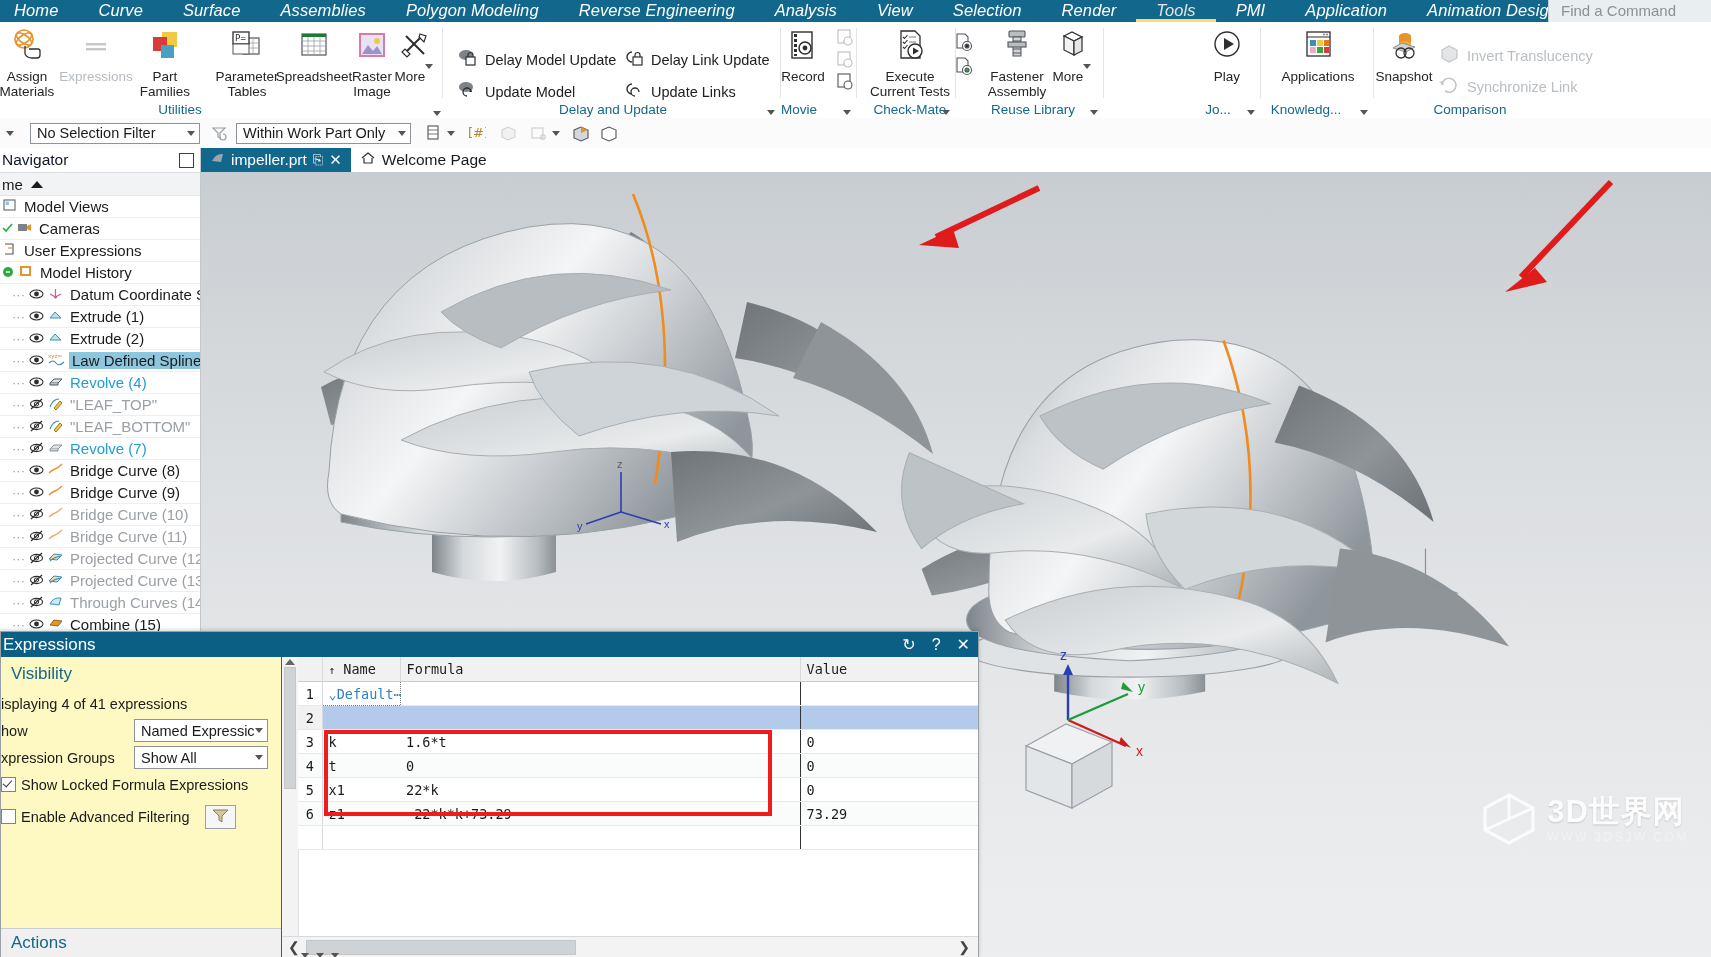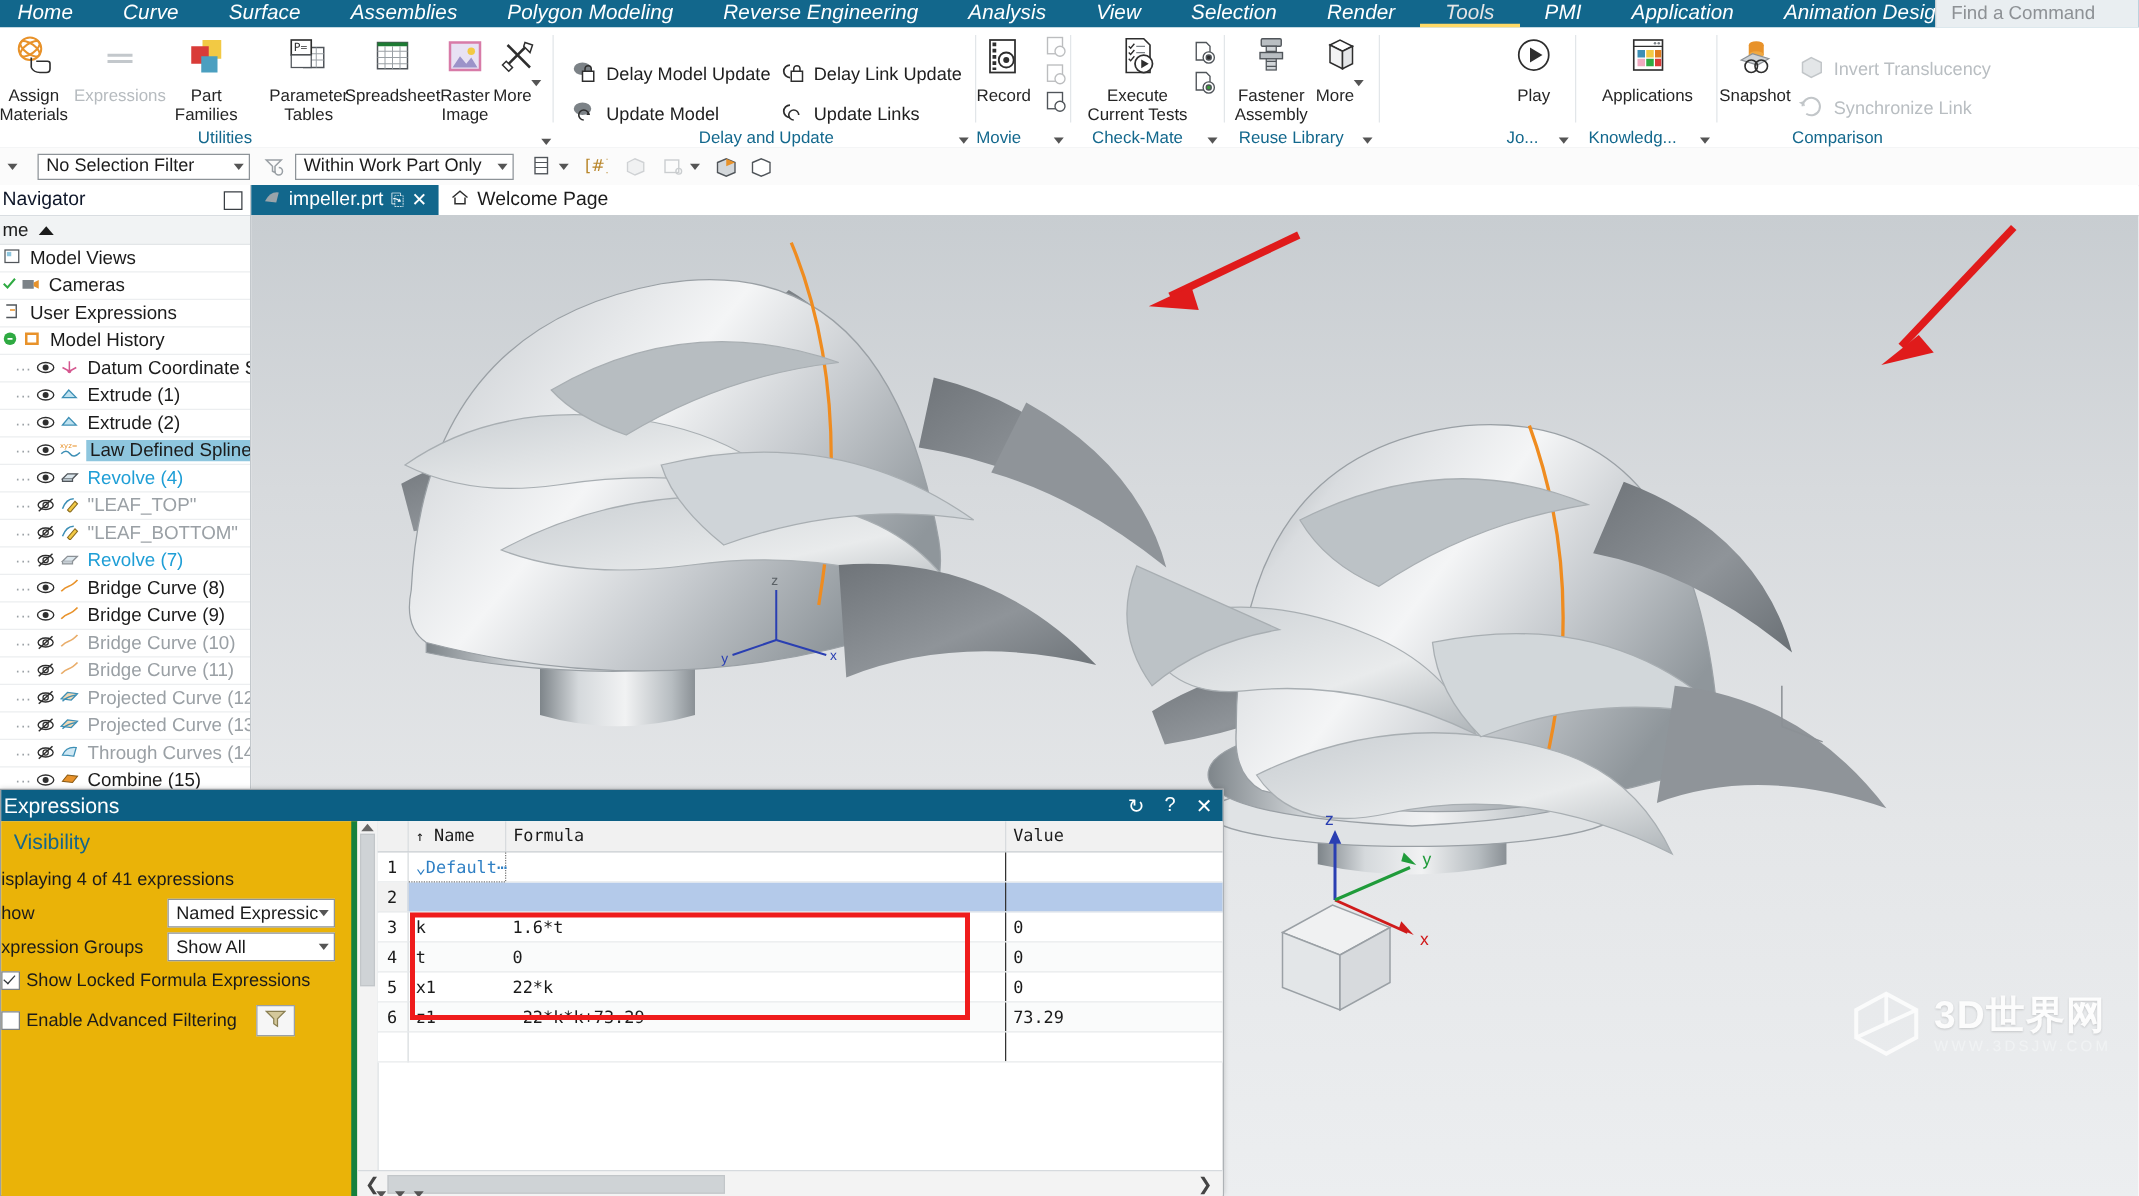--- a/index.html
+++ b/index.html
@@ -109,21 +109,21 @@
     position:absolute;left:0;top:631px;width:979px;height:326px;background:#f0f0f0;
     border:1px solid #9aa0a5;box-sizing:border-box;box-shadow:0 -1px 4px rgba(0,0,0,.18);
   }
   .expr-title{
     height:25px;background:#0c5f84;color:#ffffff;display:flex;align-items:center;
     justify-content:space-between;padding:0 8px 0 0;font-size:17px;
   }
   .expr-title .t{padding-left:2px;}
   .expr-title .btns{display:flex;align-items:center;gap:16px;font-size:16px;}
   .expr-body{display:flex;height:300px;}
-  .expr-left{width:280px;border-right:5px solid #15803d;background:#eab308;position:relative;}
+  .expr-left{width:280px;border-right:1px solid #15803d;background:#fef9c3;position:relative;}
   .sec-h{color:#14668c;font-size:17px;padding:7px 0 6px 10px;}
   .fld-row{display:flex;align-items:center;height:27px;font-size:14.5px;padding-left:0px;}
   .fld-lbl{width:133px;}
   .chk{width:13px;height:13px;border:1px solid #7d8387;background:#fff;display:inline-block;position:relative;margin-right:5px;vertical-align:middle;}
   .chk.on:after{content:"";position:absolute;left:3px;top:0px;width:4px;height:8px;border:solid #30363a;border-width:0 1.7px 1.7px 0;transform:rotate(42deg);}
   .expr-right{flex:1;position:relative;background:#ffffff;}
   table.etab{border-collapse:collapse;width:100%;font-family:"DejaVu Sans Mono", monospace;font-size:13.5px;table-layout:fixed;}
   table.etab th{
     background:#f1f1f1;border-right:1px solid #d8dbde;border-bottom:1px solid #c9ced2;
     text-align:left;font-weight:normal;height:24px;padding:0 6px;color:#1b1b1b;
@@ -351,21 +351,21 @@
             <rect x="4" y="46" width="12" height="13"></rect>
               <circle cx="14" cy="57" r="4" fill="#fff"></circle>
           </g>
         </svg>
       </div>
       <div class="glabel" style="left:-18px;width:70px;">Movie</div>
       <div class="caret gcaret"></div>
       <div class="gsep"></div>
     </div>
 
-    <div class="rgroup" style="left:858px;width:122px;">
+    <div class="rgroup" style="left:858px;width:98px;">
       <div class="bigbtn" style="left:6px;width:92px;">
         <span class="ico">
           <svg width="40" height="40" viewBox="0 0 40 40">
             <path d="M11 5 h14 l5 5 v22 h-19 z" fill="#fff" stroke="#2e2e2e" stroke-width="1.3"></path>
             <g stroke="#2e2e2e" stroke-width="1.1" fill="none">
                 <path d="M13 11 l1.5 1.5 l3 -3.5"></path>
                 <path d="M13 16 l1.5 1.5 l3 -3.5"></path>
                 <path d="M13 21 l1.5 1.5 l3 -3.5"></path>
               </g>
             <g stroke="#7c8287" stroke-width="1">
@@ -997,20 +997,21 @@
         </div>
         <div class="fld-row" style="padding-left:0px;margin-top:5px;">
           <span class="chk"></span>
           <span>Enable Advanced Filtering</span>
           <span style="margin-left:16px;border:1px solid #9aa0a5;background:#f6f6f6;padding:2px 6px;">
             <svg width="17" height="15" viewBox="0 0 17 15">
                 <path d="M1 2 h15 l-6 6 v6 l-3 -2 v-4 z" fill="#d4c89b" stroke="#8a7f52" stroke-width="1"></path>
               </svg>
           </span>
         </div>
+        <div class="actions">Actions</div>
       </div>
 
       <div class="expr-right">
         <div style="position:absolute;left:0;top:0;width:16px;bottom:20px;background:#f3f3f3;border-right:1px solid #e0e3e6;">
           <div style="margin:2px auto;width:0;height:0;border-left:5px solid transparent;border-right:5px solid transparent;border-bottom:6px solid #666;"></div>
           <div style="width:10px;height:120px;background:#cfd3d6;margin:2px auto;border:1px solid #c2c6c9;"></div>
         </div>
 
         <div style="position:absolute;left:16px;right:0;top:0;bottom:20px;overflow:hidden;">
           <table class="etab">

